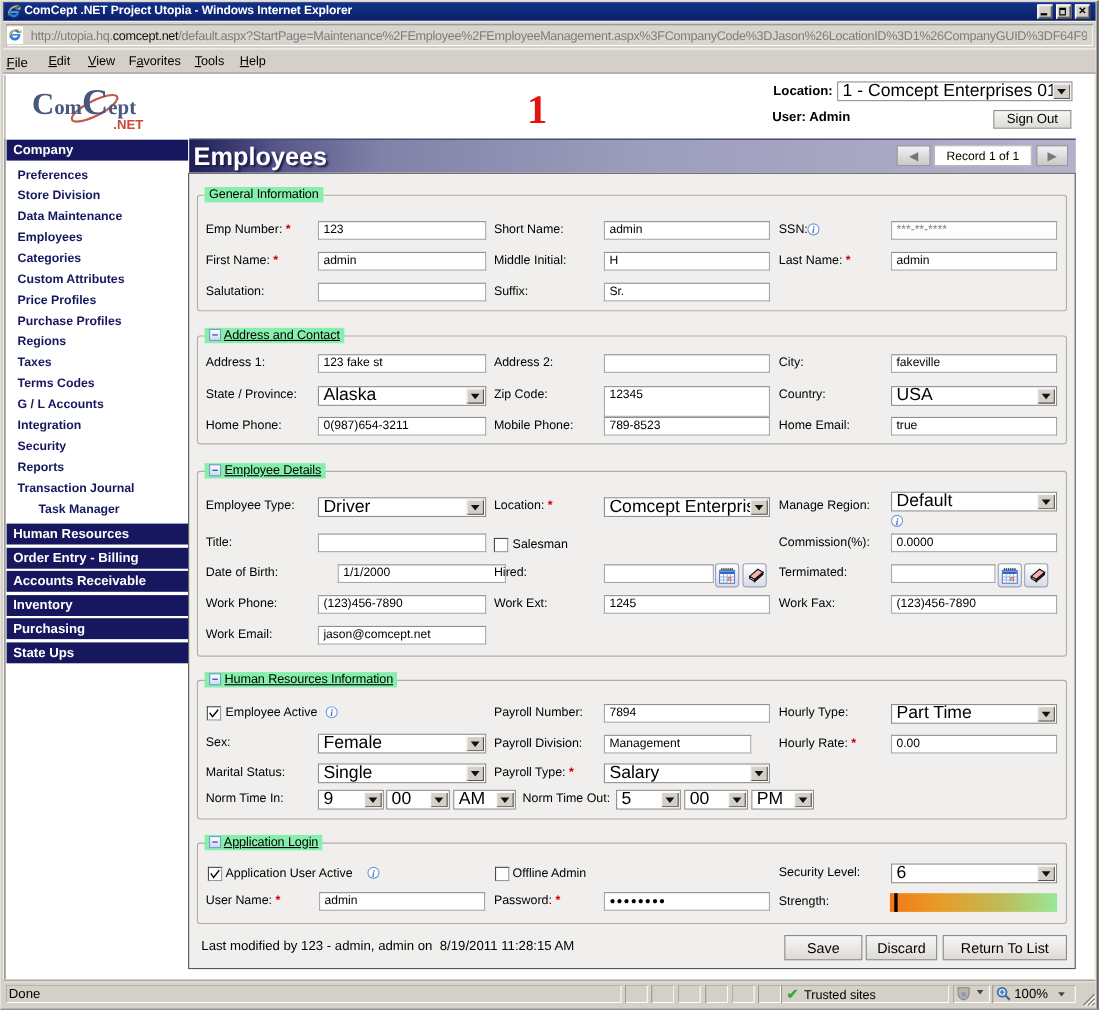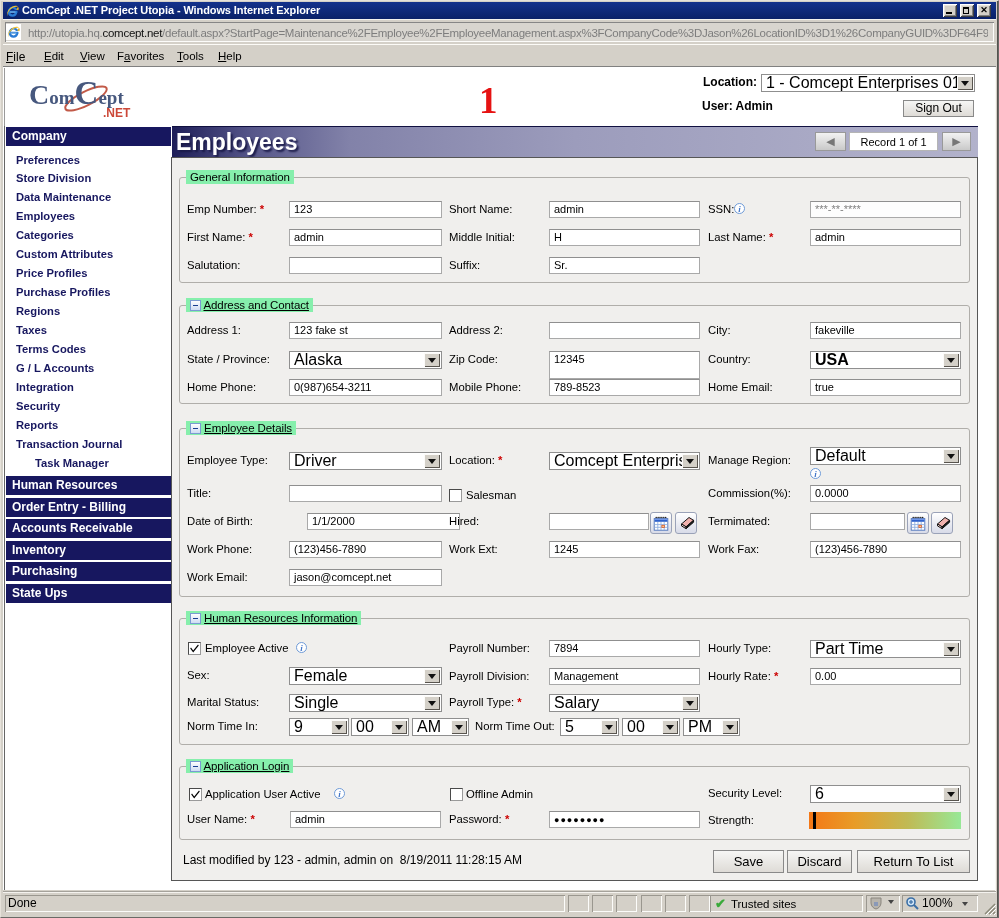--- a/index.html
+++ b/index.html
@@ -147,21 +147,21 @@
 <div class="sel" style="left:289px;top:351px;width:153px;height:18px;">
     <span class="st" style="line-height:16px;">Alaska</span>
     <span class="ab" style="height:14px;">
       <i></i>
     </span>
   </div>
 <div class="lbl" style="left:449px;top:351px;">Zip Code:</div>
 <div class="inp" style="left:549px;top:351px;width:151px;height:28px;line-height:15px;">12345</div>
 <div class="lbl" style="left:708px;top:351px;">Country:</div>
 <div class="sel" style="left:810px;top:351px;width:151px;height:18px;">
-    <span class="st" style="line-height:16px;font-weight:bold;">USA</span>
+    <span class="st" style="line-height:16px;">USA</span>
     <span class="ab" style="height:14px;">
       <i></i>
     </span>
   </div>
 <div class="lbl" style="left:187px;top:379px;">Home Phone:</div>
 <div class="inp" style="left:289px;top:379px;width:153px;height:17px;line-height:15px;">0(987)654-3211</div>
 <div class="lbl" style="left:449px;top:379px;">Mobile Phone:</div>
 <div class="inp" style="left:549px;top:379px;width:151px;height:17px;line-height:15px;">789-8523</div>
 <div class="lbl" style="left:708px;top:379px;">Home Email:</div>
 <div class="inp" style="left:810px;top:379px;width:151px;height:17px;line-height:15px;">true</div>
@@ -278,21 +278,21 @@
     </span>
   </div>
 <div class="lbl" style="left:187px;top:667px;">Sex:</div>
 <div class="sel" style="left:289px;top:667px;width:153px;height:18px;">
     <span class="st" style="line-height:16px;">Female</span>
     <span class="ab" style="height:14px;">
       <i></i>
     </span>
   </div>
 <div class="lbl" style="left:449px;top:668px;">Payroll Division:</div>
-<div class="inp" style="left:549px;top:668px;width:151px;height:17px;line-height:15px;">Management</div>
+<div class="inp" style="left:549px;top:668px;width:134px;height:17px;line-height:15px;">Management</div>
 <div class="lbl" style="left:708px;top:668px;">Hourly Rate: <span class="req">*</span></div>
 <div class="inp" style="left:810px;top:668px;width:151px;height:17px;line-height:15px;">0.00</div>
 <div class="lbl" style="left:187px;top:694px;">Marital Status:</div>
 <div class="sel" style="left:289px;top:694px;width:153px;height:18px;">
     <span class="st" style="line-height:16px;">Single</span>
     <span class="ab" style="height:14px;">
       <i></i>
     </span>
   </div>
 <div class="lbl" style="left:449px;top:694px;">Payroll Type: <span class="req">*</span></div>

